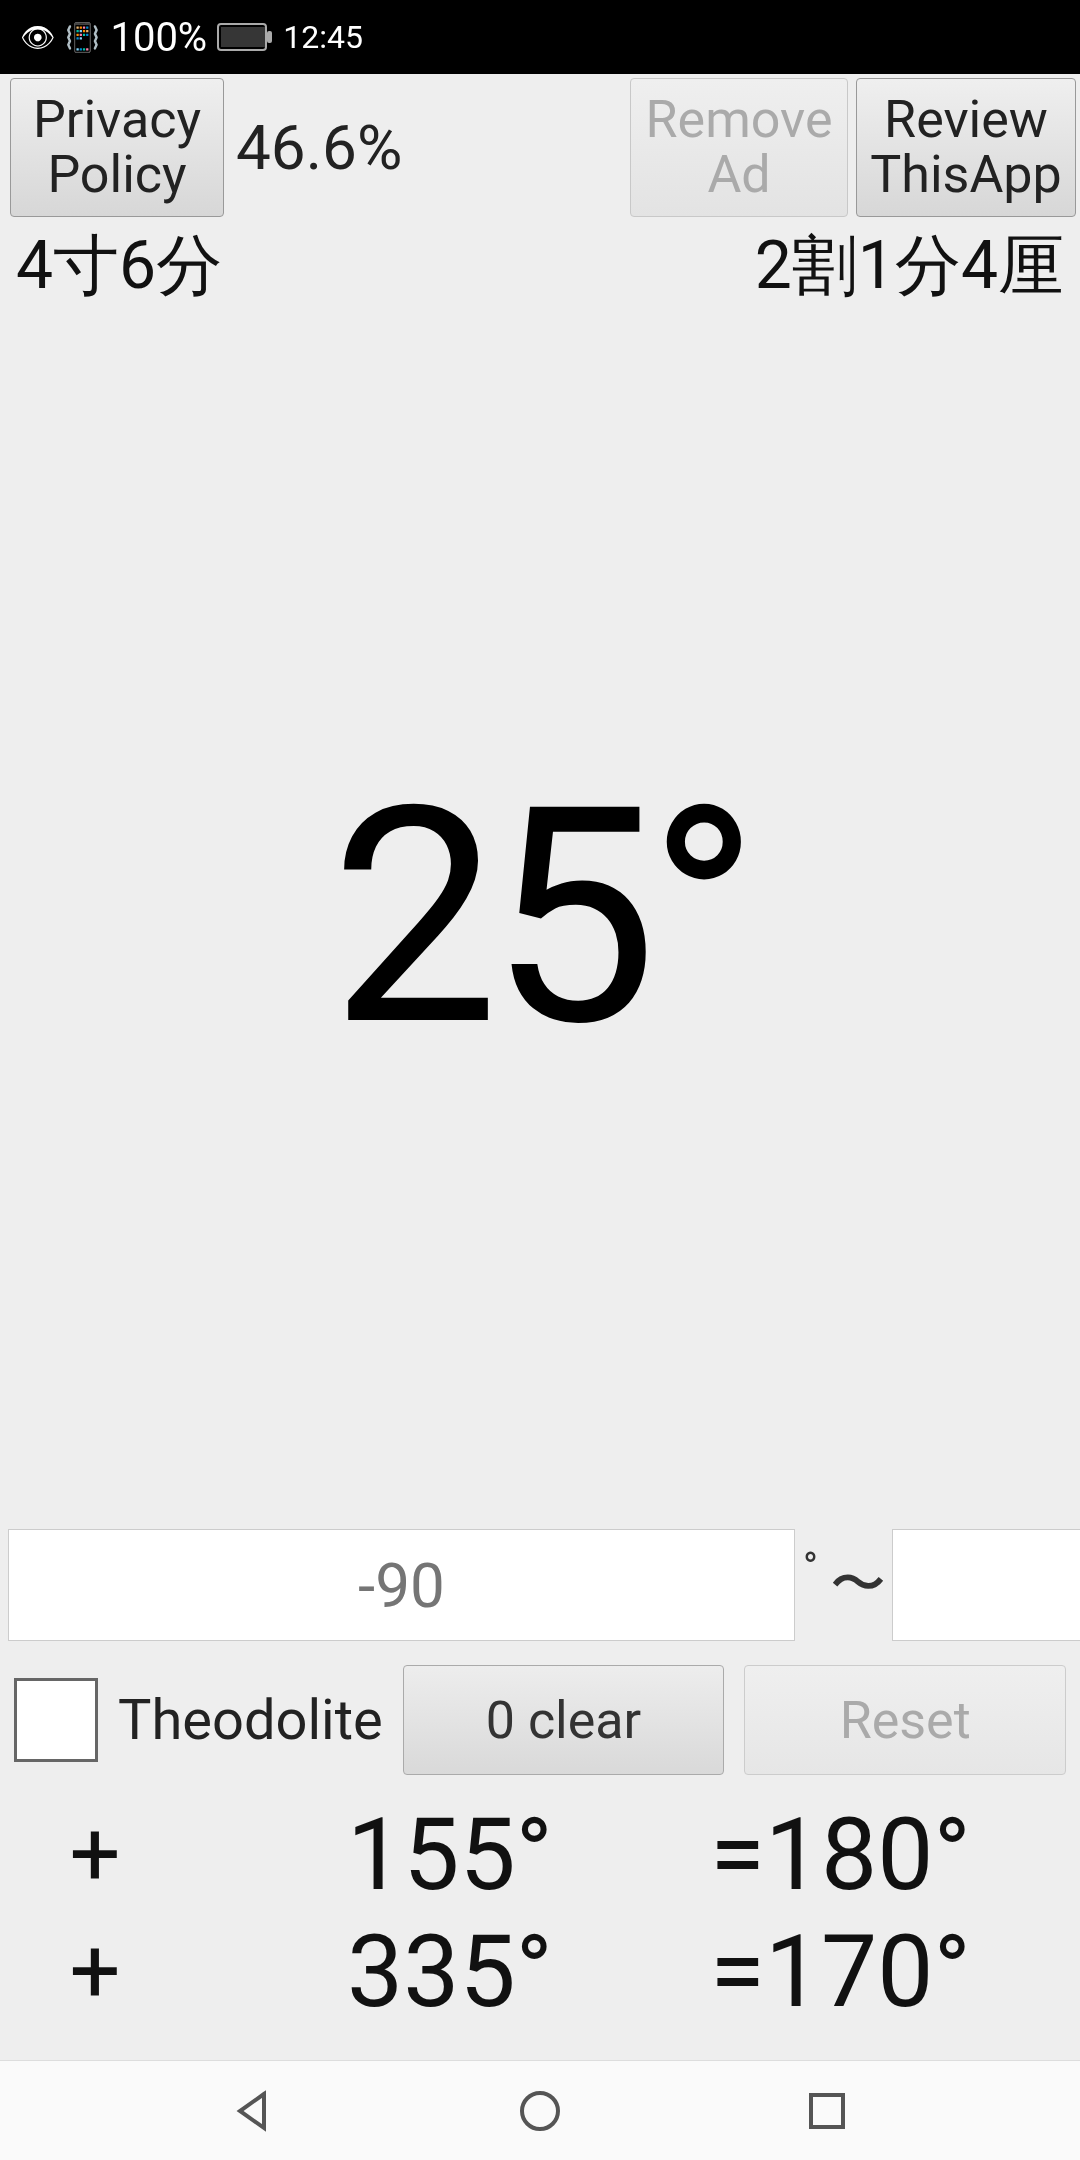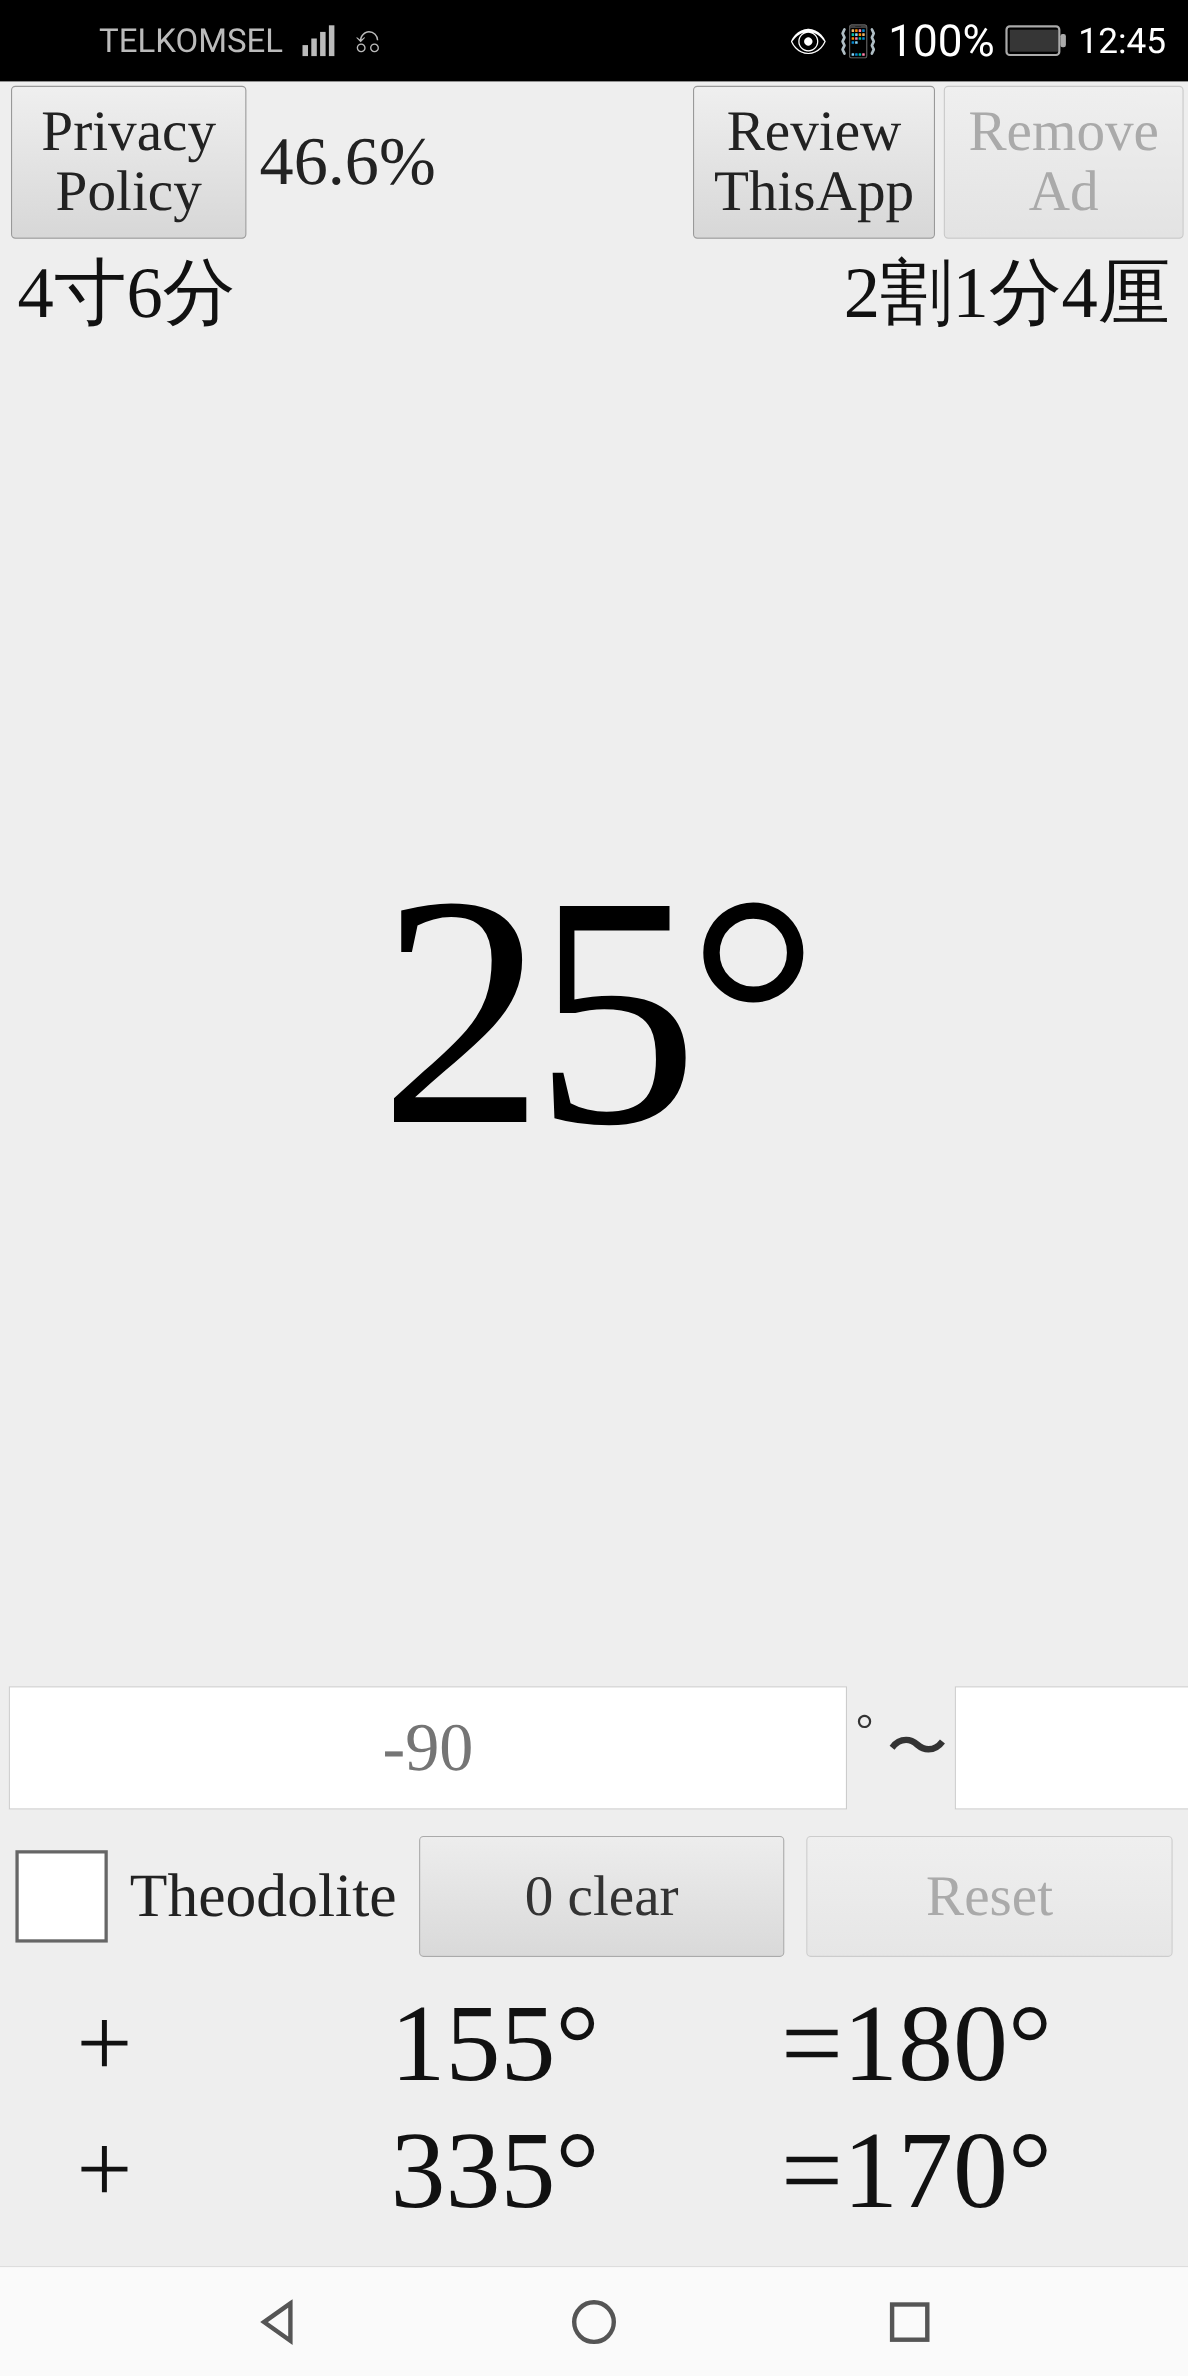--- a/index.html
+++ b/index.html
@@ -26,21 +26,21 @@
     .sb1 { height: 10px; } .sb2 { height: 16px; } .sb3 { height: 22px; } .sb4 { height: 28px; }
     .usb-icon { font-size: 30px; color: #bbb; }
     .eye-icon { font-size: 28px; }
     .vibrate-icon { font-size: 28px; }
     .batt-pct { font-size: 40px; }
     .batt-icon { display: inline-block; width: 50px; height: 28px; border: 2px solid #aaa; border-radius: 4px; position: relative; }
     .batt-icon::after { content: ""; position: absolute; right: -7px; top: 6px; width: 5px; height: 12px; background: #aaa; border-radius: 2px; }
     .batt-icon::before { content: ""; position: absolute; left: 2px; top: 2px; bottom: 2px; width: 95%; background: #888; opacity: .4; }
     .time { font-size: 32px; margin-left: 6px; }
 
-    .app-area { flex: 1; display: flex; flex-direction: column; font-family: Liberation Serif, serif; }
+    .app-area { flex: 1; display: flex; flex-direction: column; }
 
     .top-row {
       display: flex;
       align-items: center;
       padding: 4px 4px 0 10px;
       gap: 8px;
     }
     .btn-raised {
       background: linear-gradient(#efefef, #d7d7d7);
       border: 1px solid #999;
@@ -142,49 +142,39 @@
       justify-content: space-around;
       padding: 0 110px;
     }
     .nav-btn { width: 56px; height: 56px; display: flex; align-items: center; justify-content: center; }
     .nav-back svg, .nav-home svg, .nav-recent svg { stroke: #555; fill: none; stroke-width: 4; }
   </style>
 </head>
 <body>
 
 <div class="status-bar">
-  <div class="status-left">
-    <span>TELKOMSEL</span>
-    <span class="signal-icon">
-      <span class="signal-bar sb1"></span>
-        <span class="signal-bar sb2"></span>
-        <span class="signal-bar sb3"></span>
-        <span class="signal-bar sb4"></span>
-    </span>
-    <span class="usb-icon">⎌</span>
-  </div>
   <div class="status-right">
     <span class="eye-icon">👁</span>
     <span class="vibrate-icon">📳</span>
     <span class="batt-pct">100%</span>
     <span class="batt-icon"></span>
     <span class="time">12:45</span>
   </div>
 </div>
 
 <div class="app-area">
 
   <div class="top-row">
     <button class="btn-raised btn-priv" style="white-space:pre-line">Privacy
 Policy</button>
     <div class="pct-label">46.6%</div>
+    <button class="btn-raised btn-disabled btn-remove" style="white-space:pre-line">Remove
+Ad</button>
     <button class="btn-raised btn-review" style="white-space:pre-line">Review
 ThisApp</button>
-    <button class="btn-raised btn-disabled btn-remove" style="white-space:pre-line">Remove
-Ad</button>
   </div>
 
   <div class="jp-row">
     <span>4寸6分</span>
     <span>2割1分4厘</span>
   </div>
 
   <div class="angle-display">25°</div>
 
   <div class="range-row">

